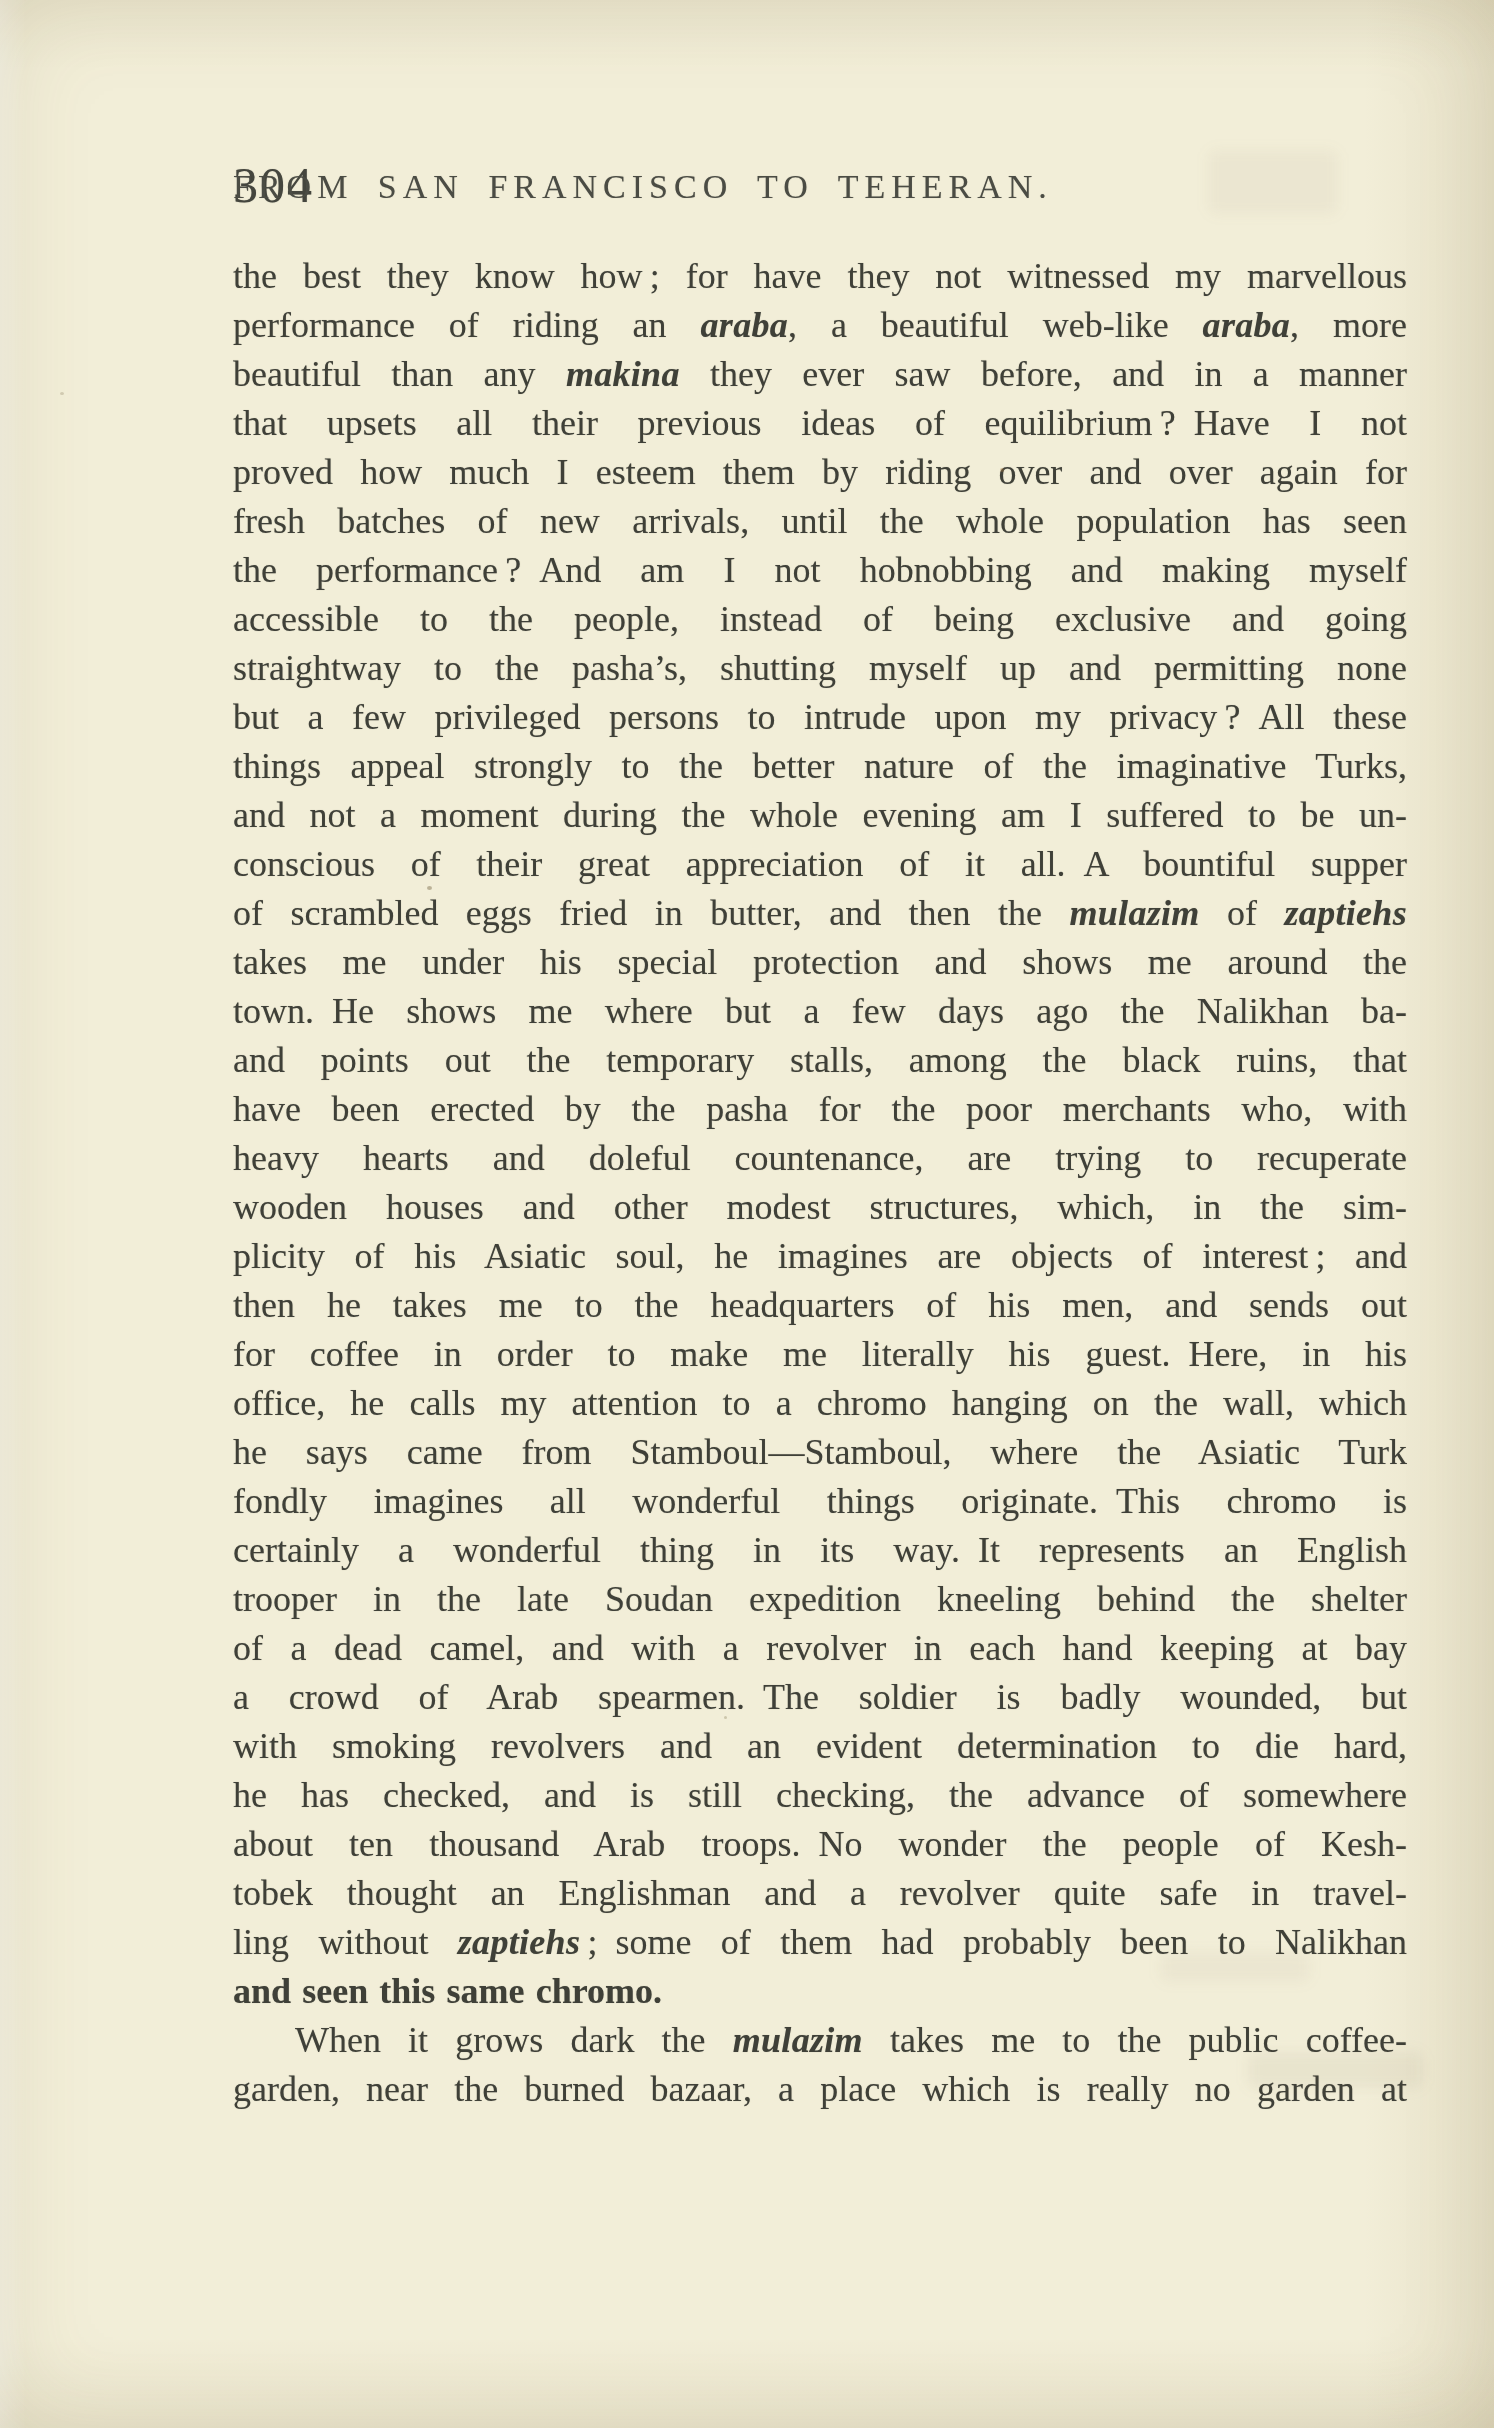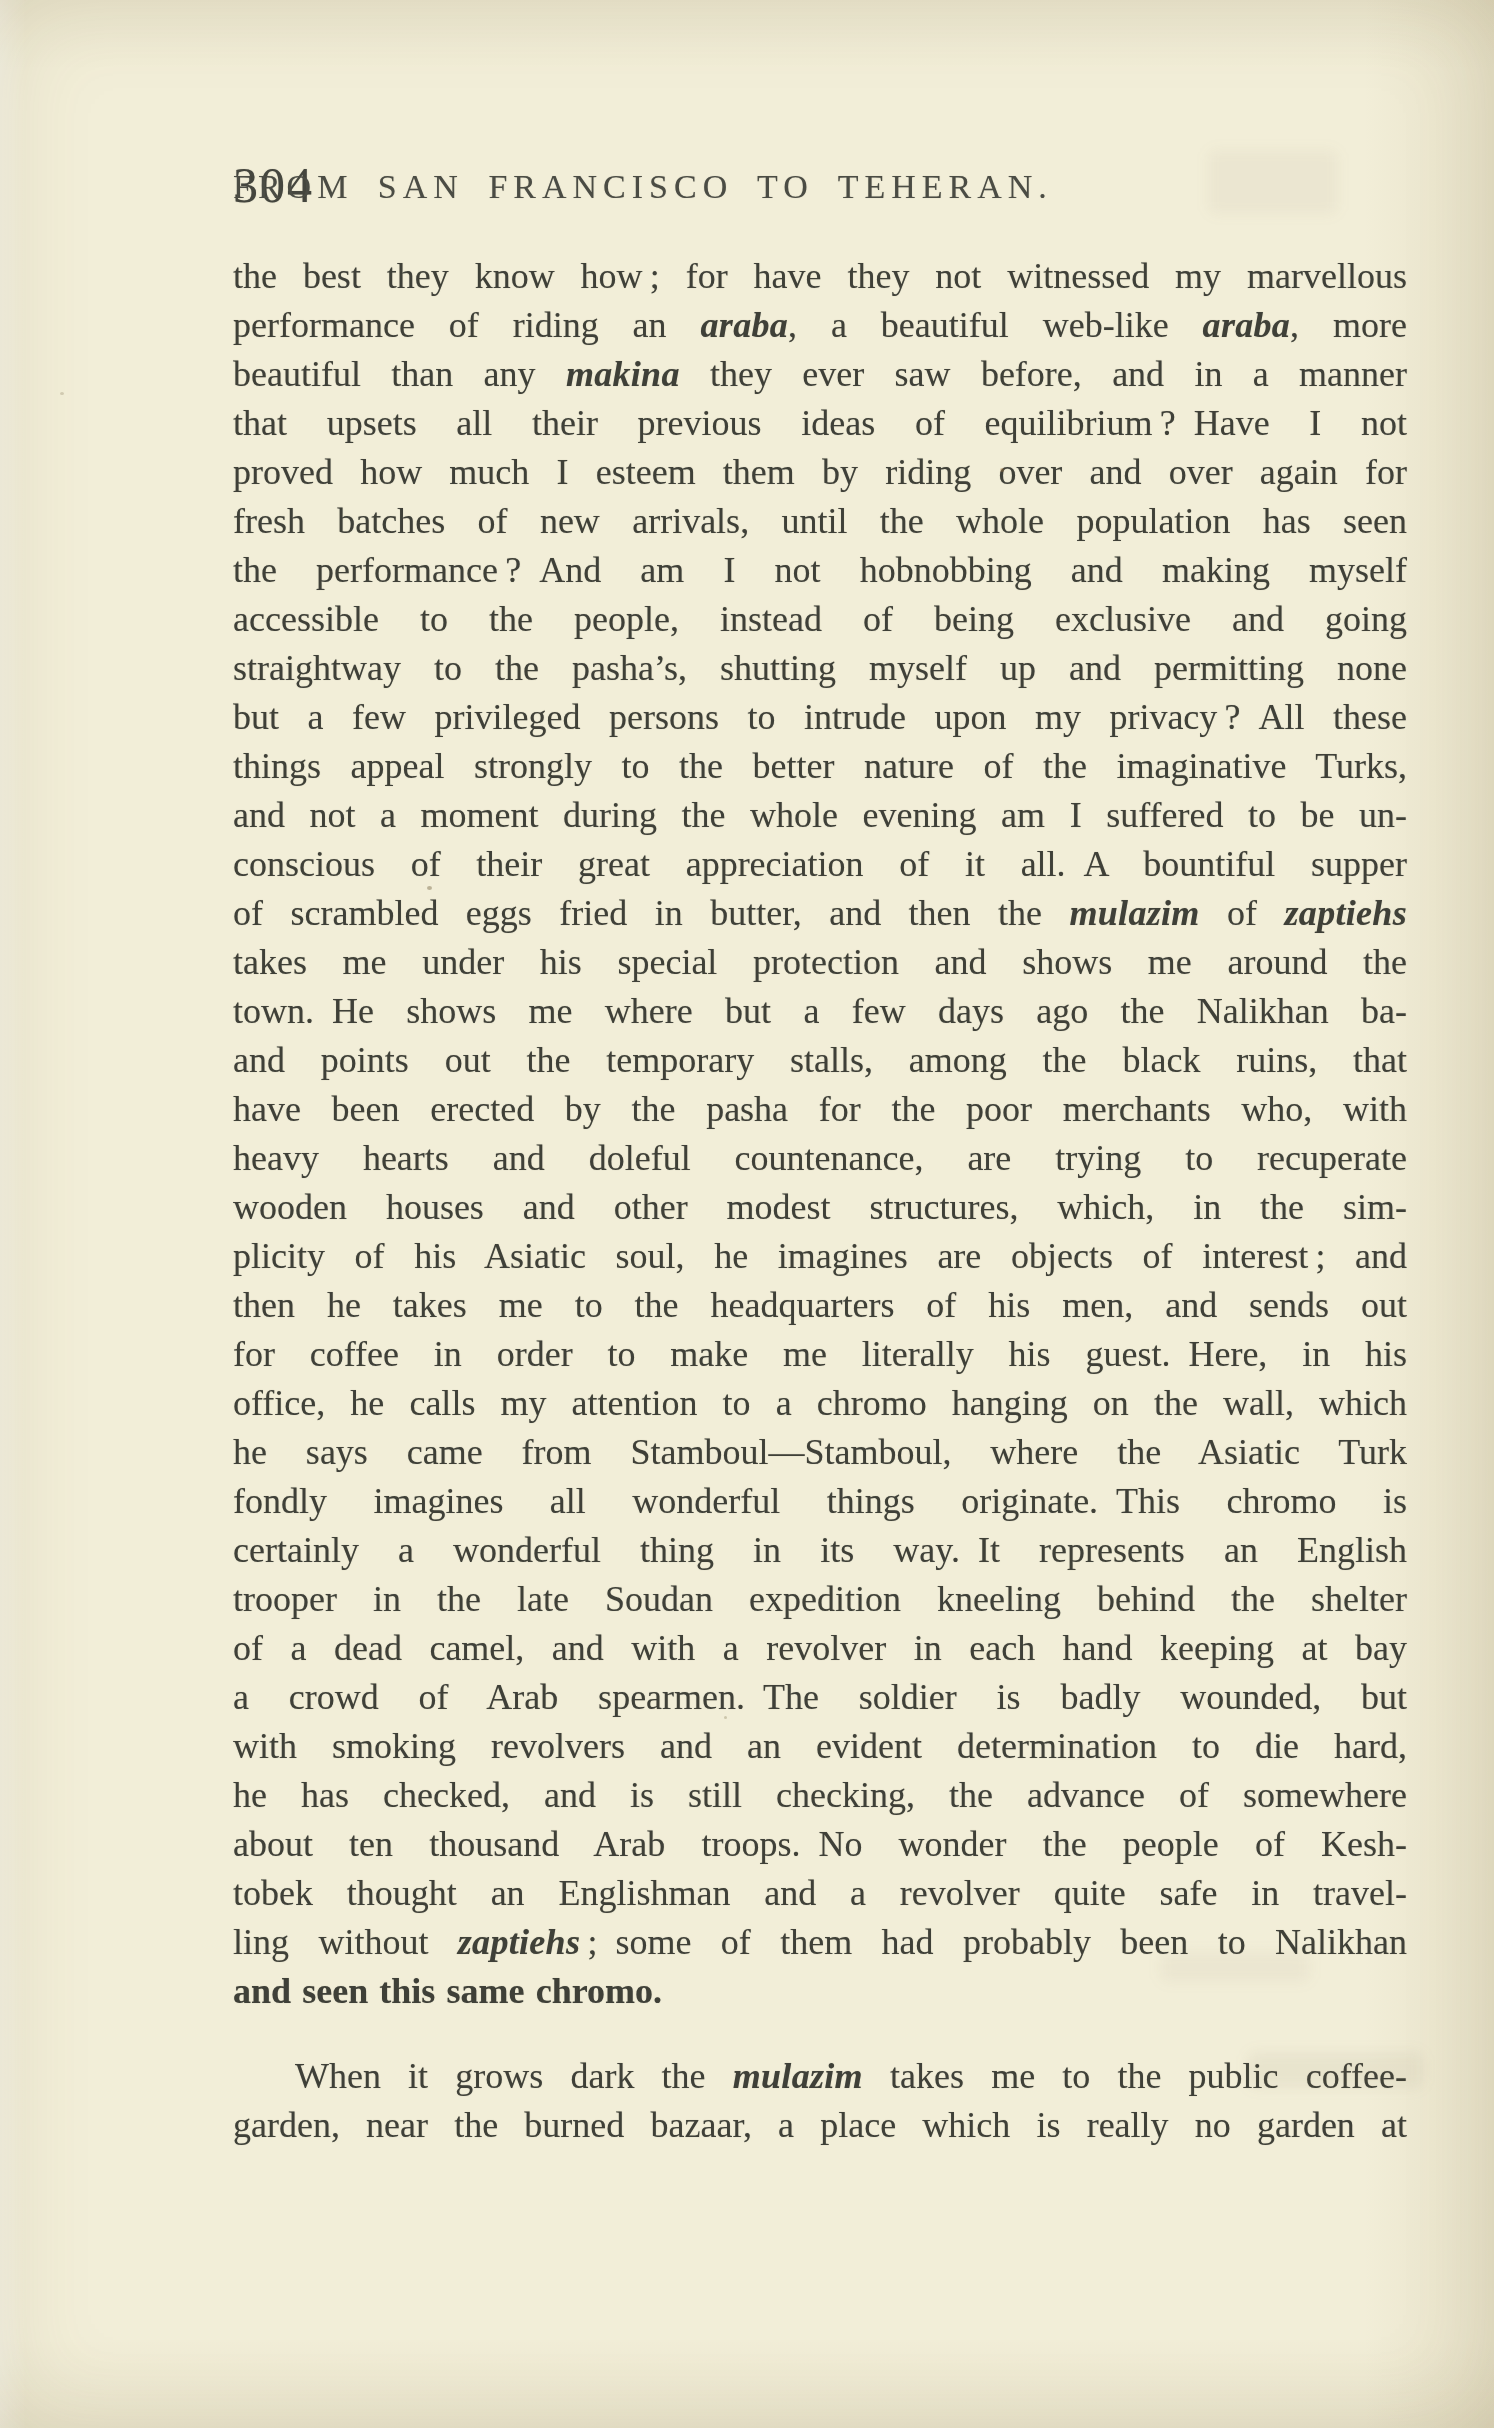--- a/index.html
+++ b/index.html
@@ -63,21 +63,21 @@
     word-spacing: 0.06em;
     text-shadow: 0 0 1px rgba(63,64,56,0.33);
   }
   .line {
     text-align: justify;
     text-align-last: justify;
     text-justify: inter-word;
     white-space: nowrap;
   }
   .line.short { text-align-last: left; font-weight: bold; }
-  .line.ind { text-indent: 62px; margin-top: 36px; }
+  .line.ind { text-indent: 62px; }
   .line i { letter-spacing: 0.3px; font-weight: bold; }
 
   
   .ghost {
     position: absolute;
     background: rgba(110,100,70,0.07);
     filter: blur(7px);
     border-radius: 8px;
     z-index: 4;
   }

